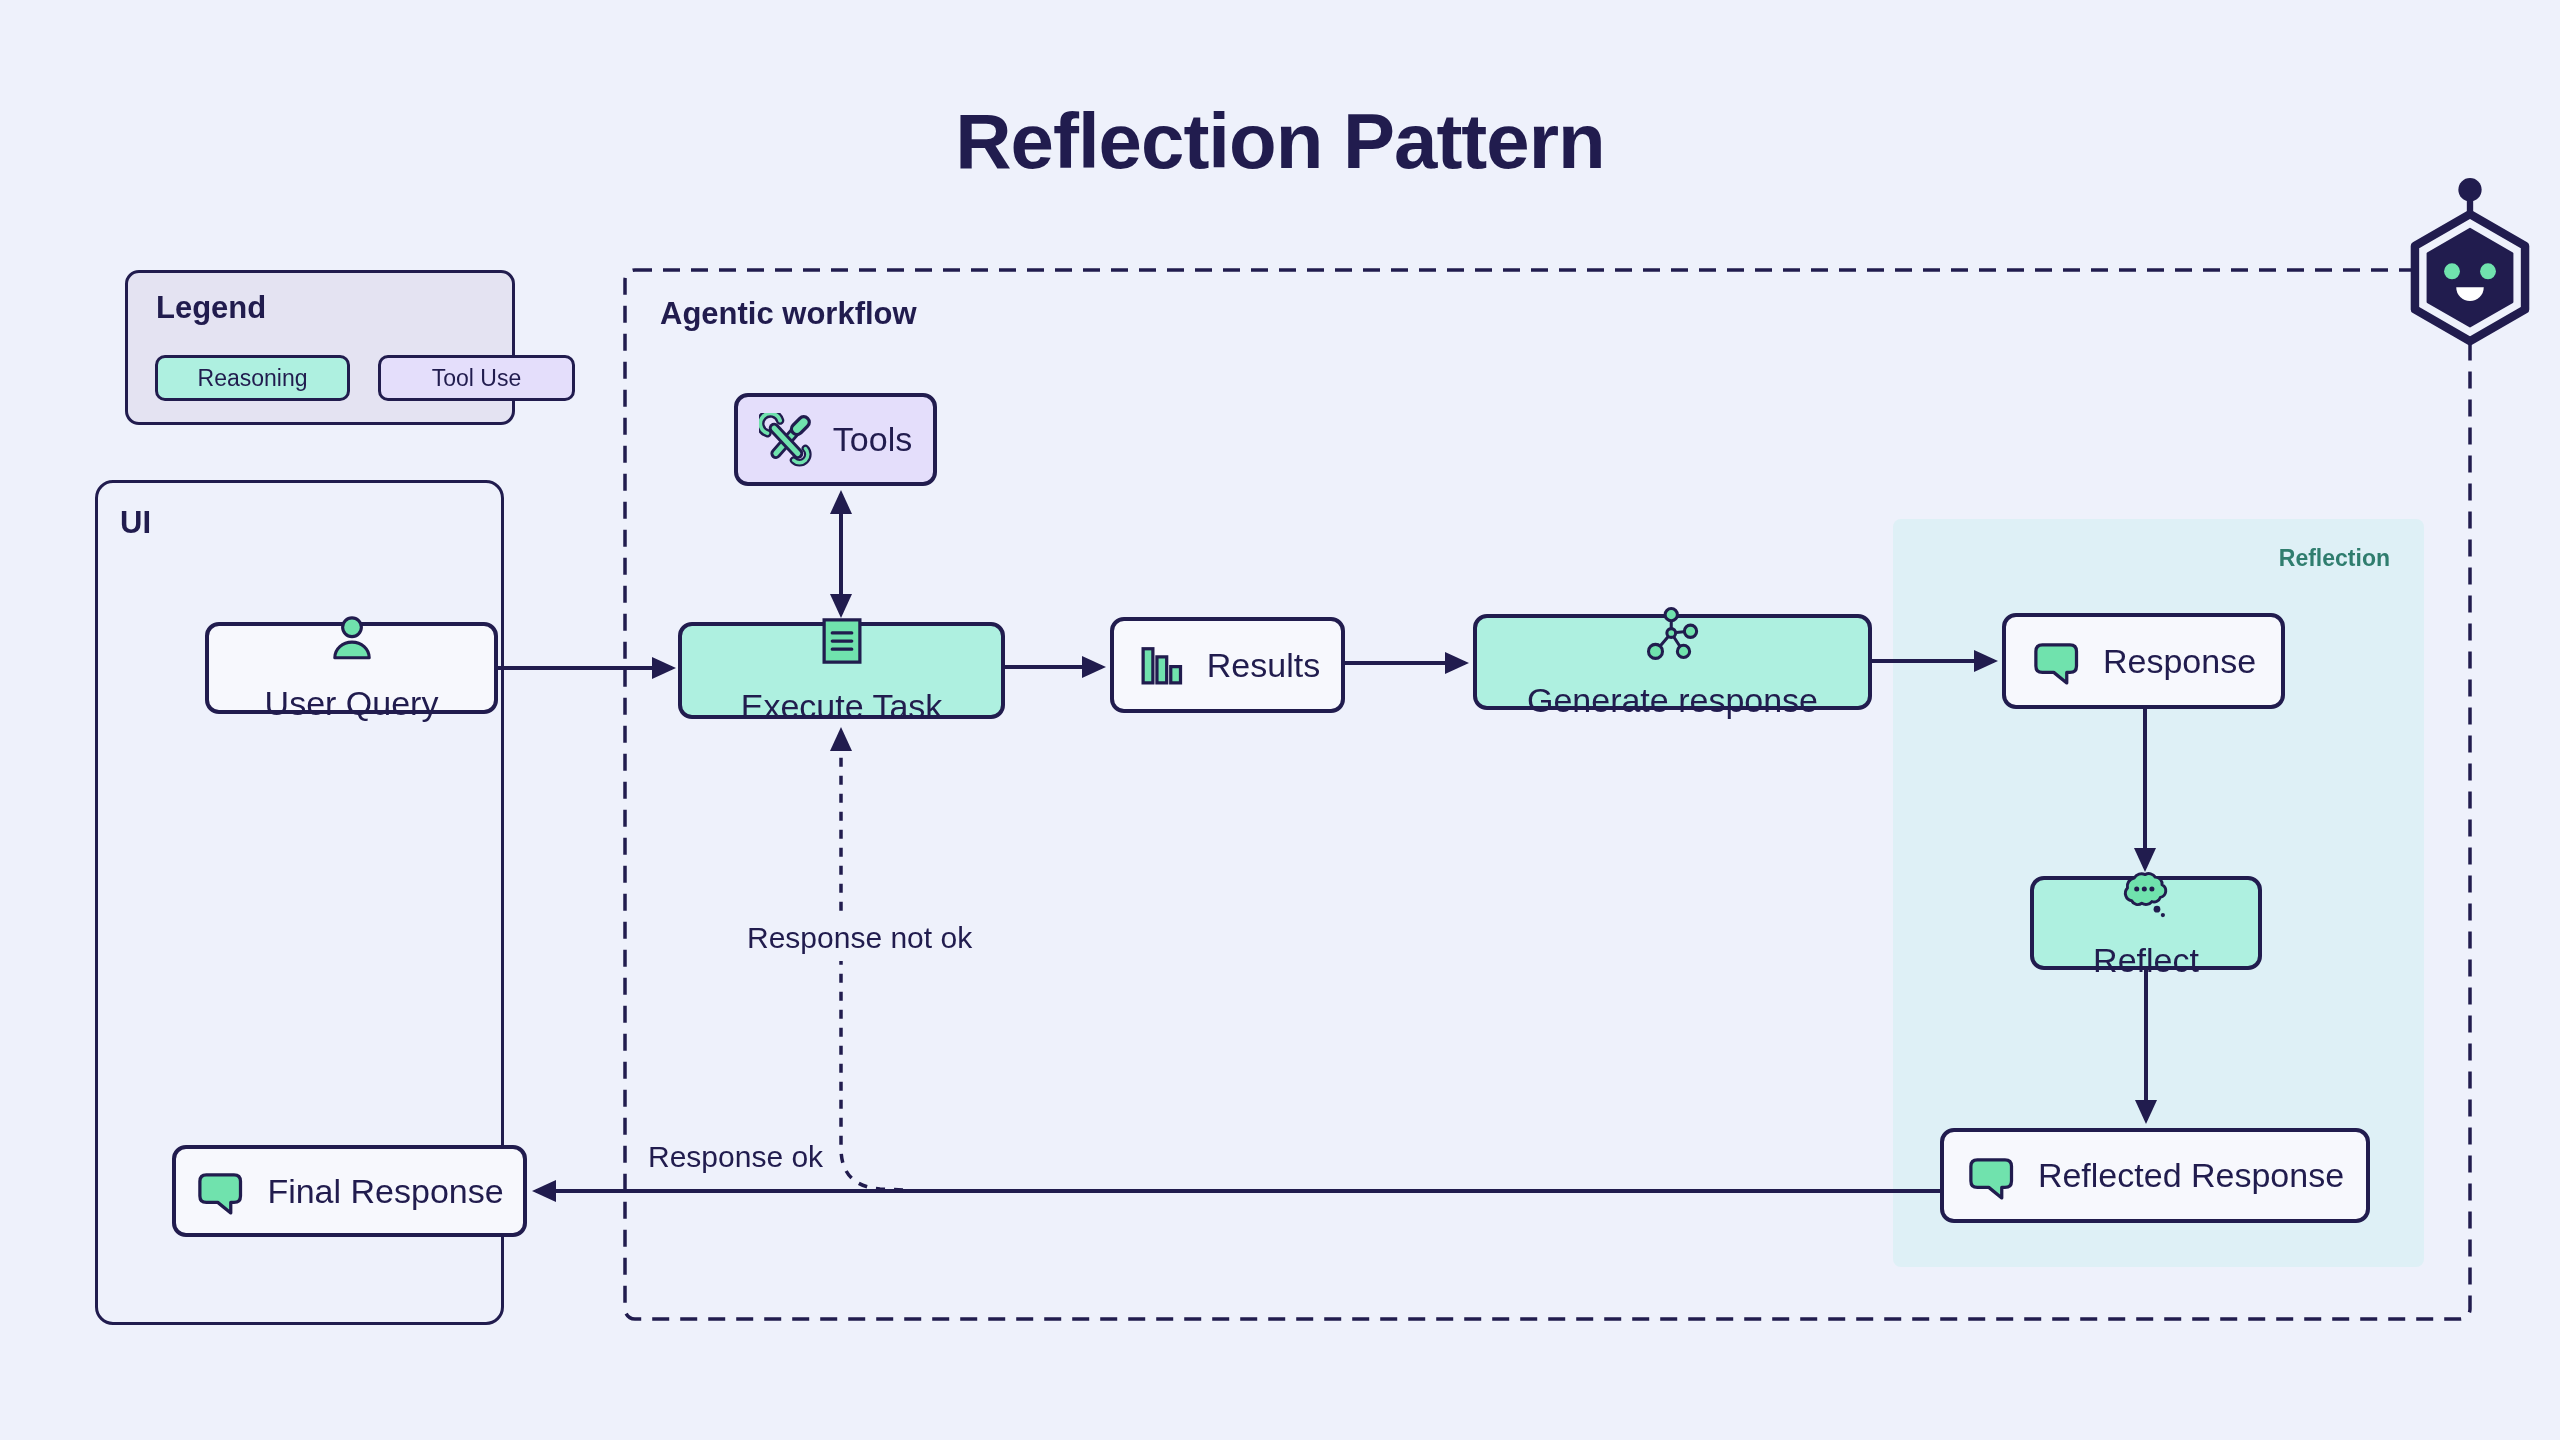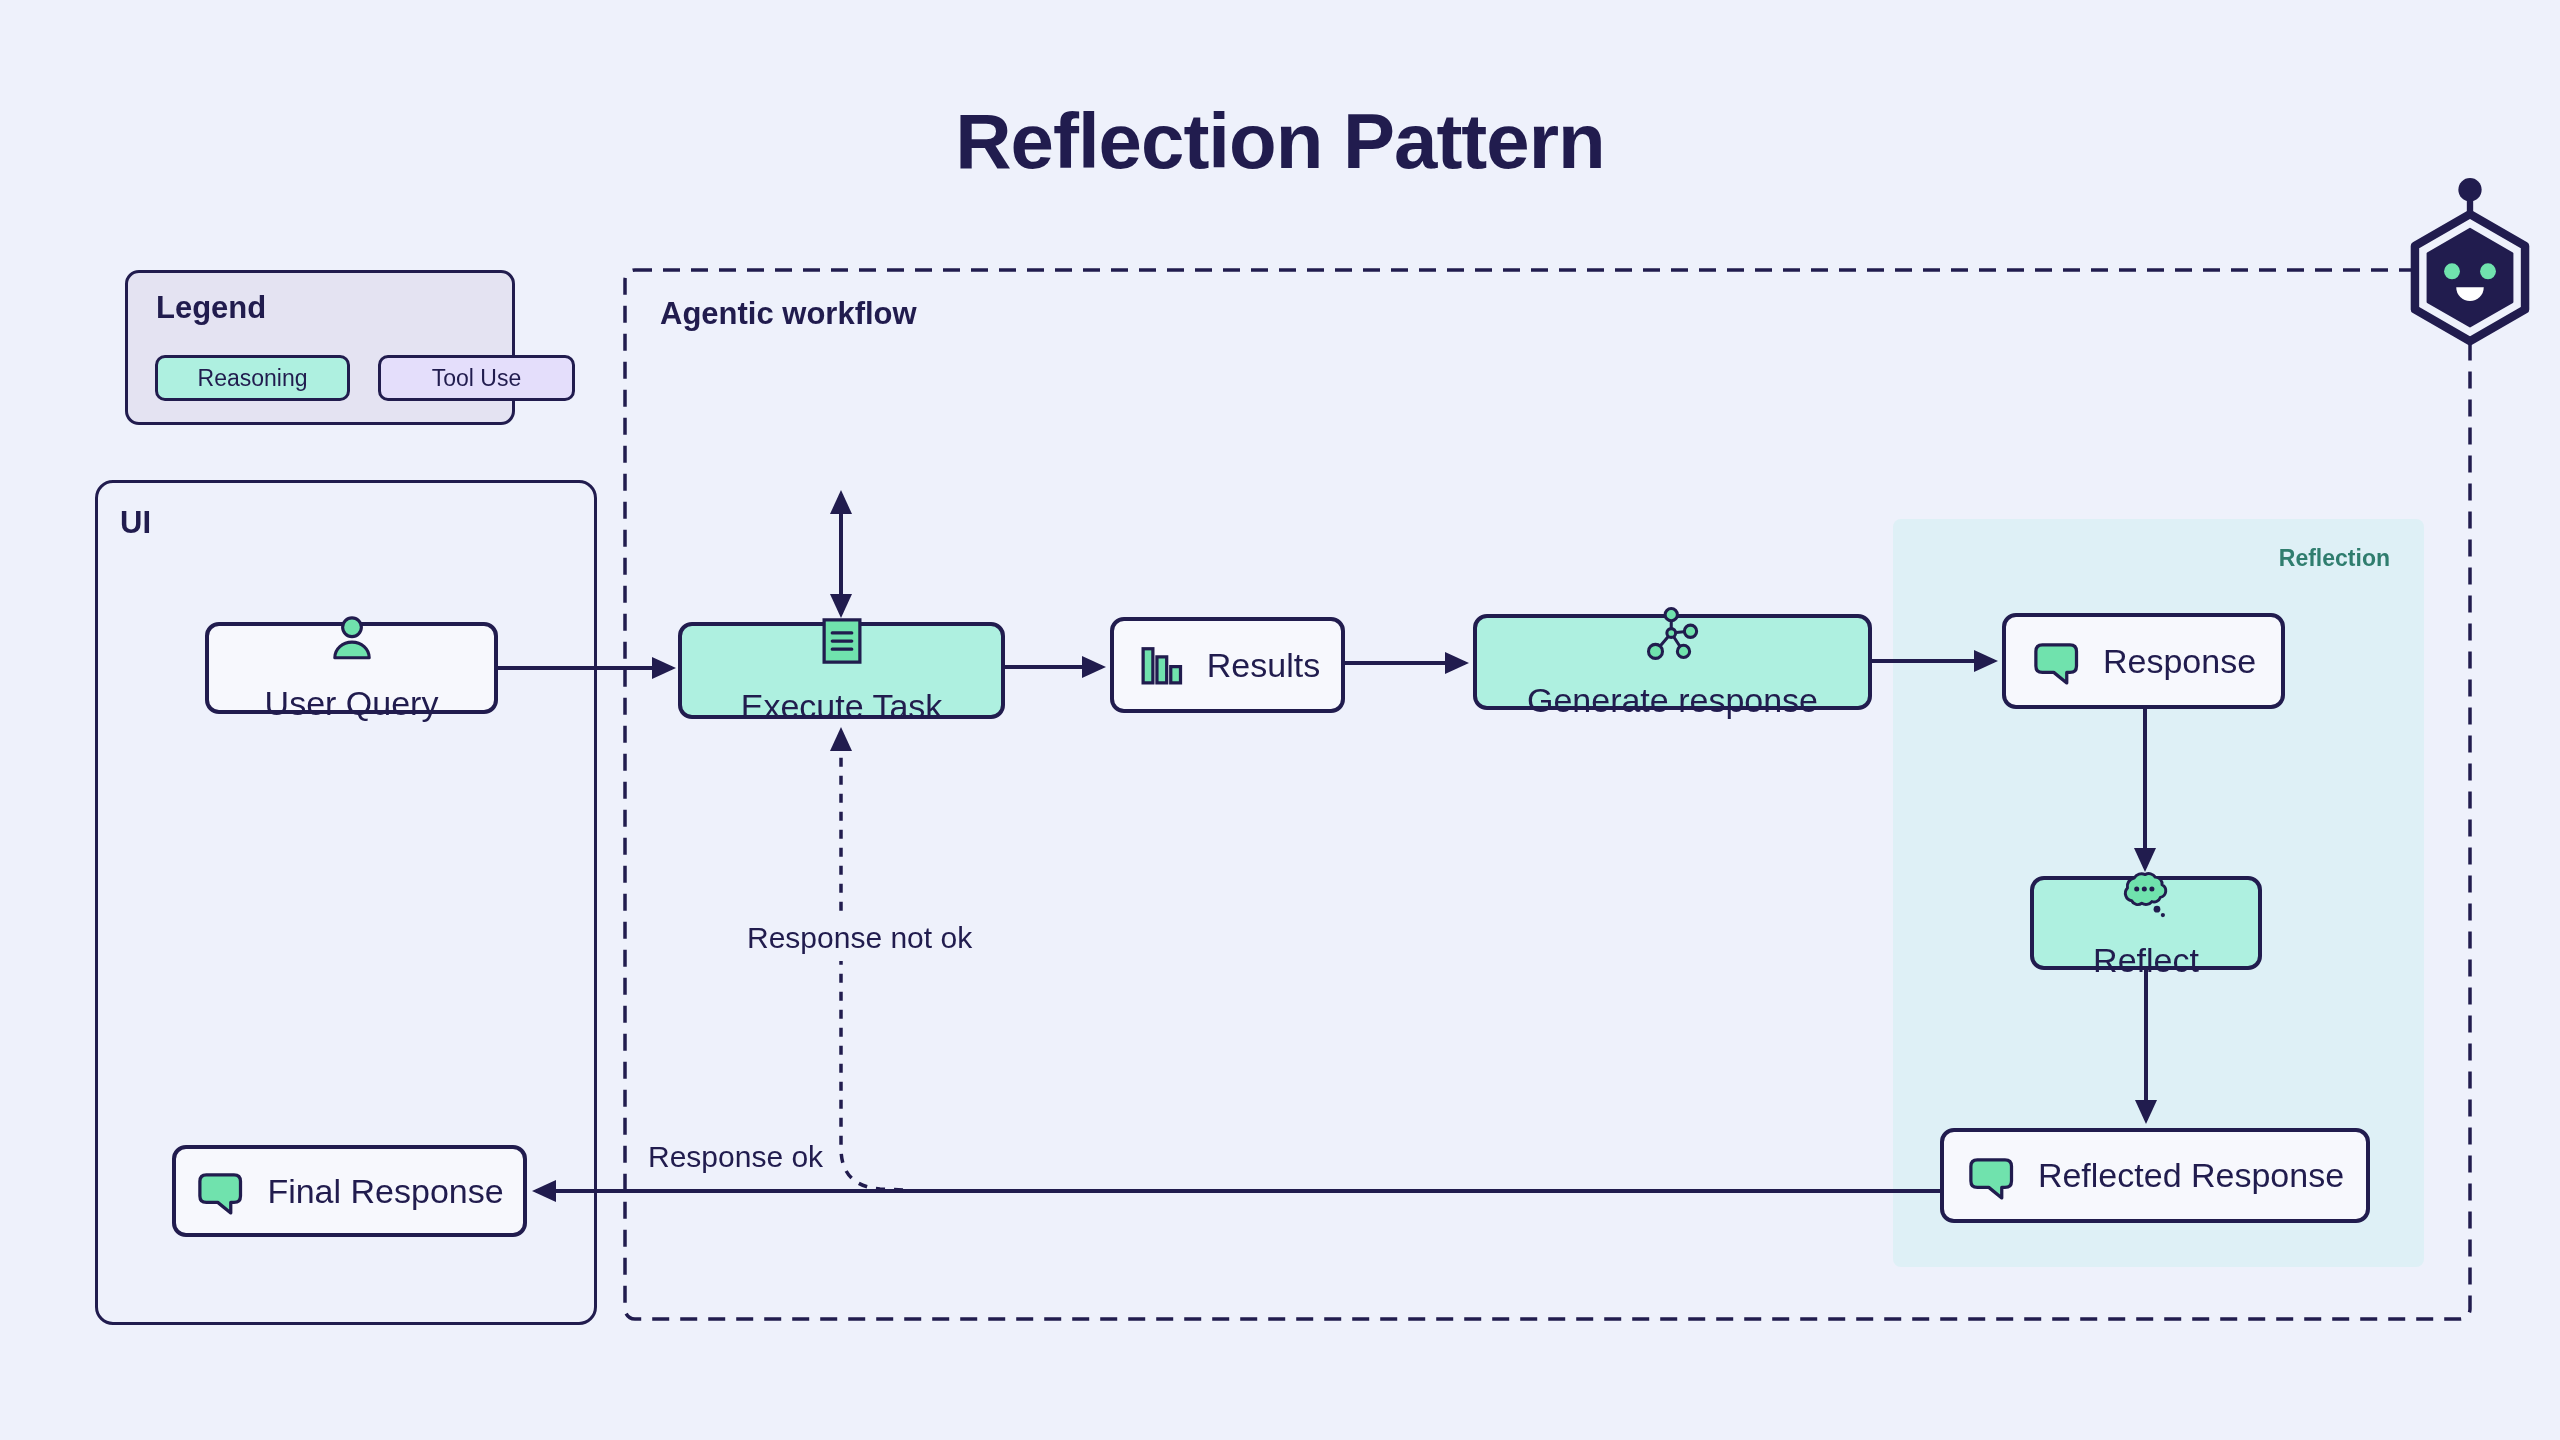--- a/index.html
+++ b/index.html
@@ -27,21 +27,21 @@
   .reflection-title{position:absolute;top:26px;right:34px;font-size:23px;font-weight:700;color:var(--refl-title);}
 
   .legend-box{position:absolute;left:93px;top:270px;width:390px;height:155px;
     background:var(--legend-bg);border:3px solid var(--navy);border-radius:14px;margin-left:32px;}
   .legend-title{position:absolute;left:28px;top:17px;font-size:31px;font-weight:700;}
   .legend-pill{position:absolute;top:82px;height:46px;display:flex;align-items:center;justify-content:center;
     border:3px solid var(--navy);border-radius:10px;font-size:23px;color:var(--navy);}
   .pill-reasoning{left:27px;width:195px;background:var(--mint);}
   .pill-tooluse{left:250px;width:197px;background:var(--lav);}
 
-  .ui-box{position:absolute;left:95px;top:480px;width:502px;height:845px;
+  .ui-box{position:absolute;left:95px;top:480px;width:409px;height:845px;
     border:3px solid var(--navy);border-radius:18px;}
   .ui-title{position:absolute;left:22px;top:22px;font-size:31px;font-weight:700;}
 
   .workflow-title{position:absolute;left:660px;top:296px;font-size:31px;font-weight:700;}
 
   
   .edges{position:absolute;left:0;top:0;width:2560px;height:1440px;pointer-events:none;}
 
   
   .node{position:absolute;display:flex;align-items:center;justify-content:center;gap:20px;
@@ -112,20 +112,37 @@
 
     <path d="M 2146,970 V 1120" fill="none" stroke="#211c4e" stroke-width="4" marker-end="url(#ah)"></path>
 
     <path d="M 1940,1191 H 536" fill="none" stroke="#211c4e" stroke-width="4" marker-end="url(#ah)"></path>
 
     <path d="M 903,1190 L 880,1189 Q 841,1186 841,1148 L 841,731" fill="none" stroke="#211c4e" stroke-width="3.5" stroke-dasharray="9 9" marker-end="url(#ah)"></path>
   </svg>
 
   <div class="workflow-title">Agentic workflow</div>
 
+  <div class="node n-lav n-tools">
+    <svg width="54" height="54" viewBox="0 0 64 64">
+      <g stroke-linecap="round" fill="none">
+        <path d="M48,16 L20,48" stroke="#211c4e" stroke-width="13"></path>
+        <path d="M48,16 L20,48" stroke="#70e2ad" stroke-width="6"></path>
+        <path d="M53,11 L45,19" stroke="#211c4e" stroke-width="17"></path>
+        <path d="M53,11 L45,19" stroke="#70e2ad" stroke-width="9"></path>
+        <path d="M18,18 L46,48" stroke="#211c4e" stroke-width="13"></path>
+        <path d="M18,18 L46,48" stroke="#70e2ad" stroke-width="6"></path>
+        <path d="M25,9 a12,12 0 1 0 -15,15" stroke="#211c4e" stroke-width="10"></path>
+        <path d="M25,9 a12,12 0 1 0 -15,15" stroke="#70e2ad" stroke-width="4.5"></path>
+        <path d="M41,56 a9,9 0 1 0 14,-14" stroke="#211c4e" stroke-width="9"></path>
+        <path d="M41,56 a9,9 0 1 0 14,-14" stroke="#70e2ad" stroke-width="4"></path>
+      </g>
+    </svg>
+    <span>Tools</span>
+  </div>
 
   <div class="node n-mint n-execute">
     <svg width="50" height="52" viewBox="0 0 60 64">
       <rect x="8" y="6" width="44" height="52" fill="#70e2ad" stroke="#211c4e" stroke-width="4"></rect>
       <path d="M18,22 H42 M18,32 H42 M18,42 H42" stroke="#211c4e" stroke-width="4" stroke-linecap="round"></path>
     </svg>
     <span>Execute Task</span>
   </div>
 
   <div class="node n-results">

